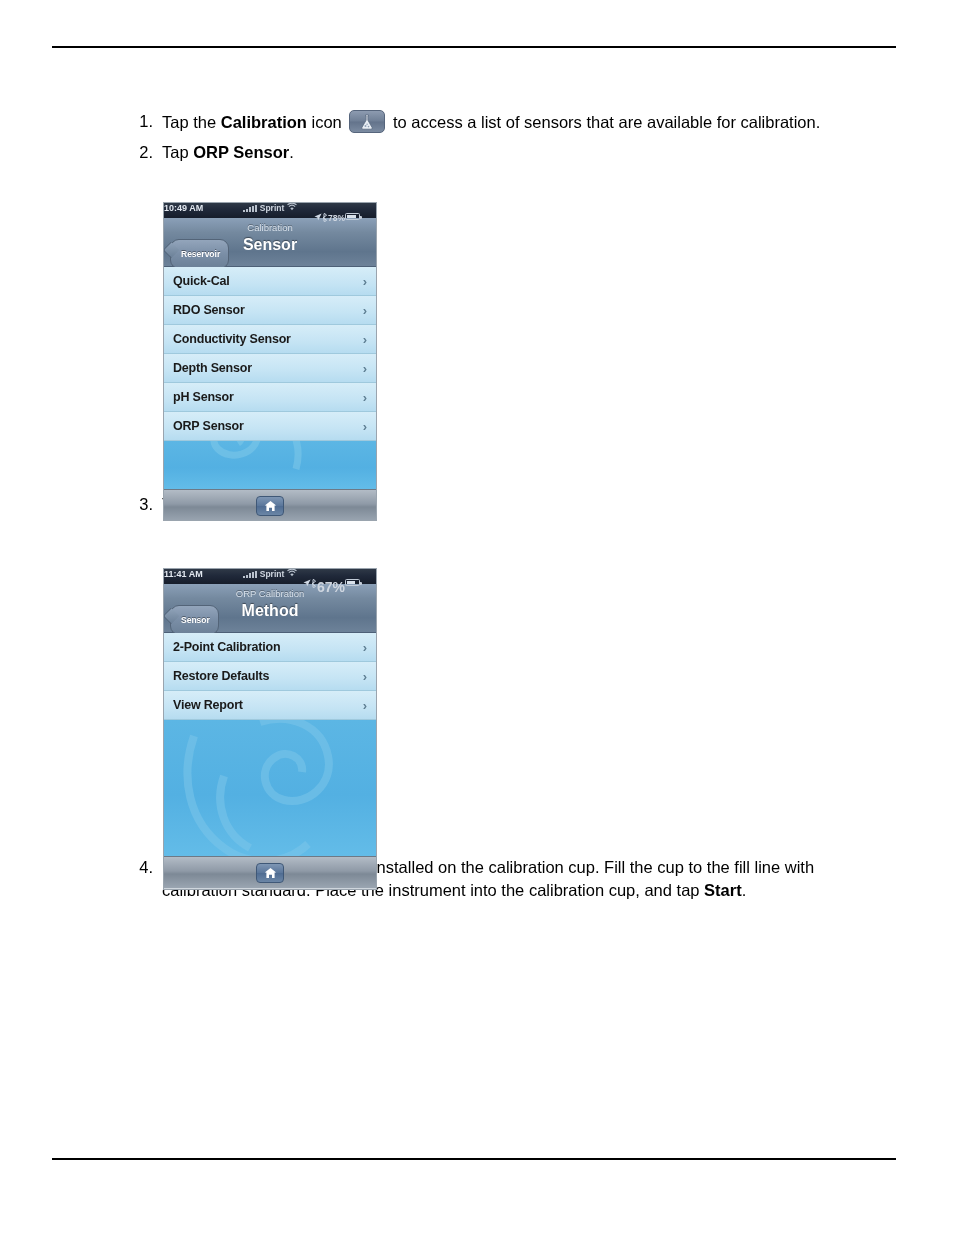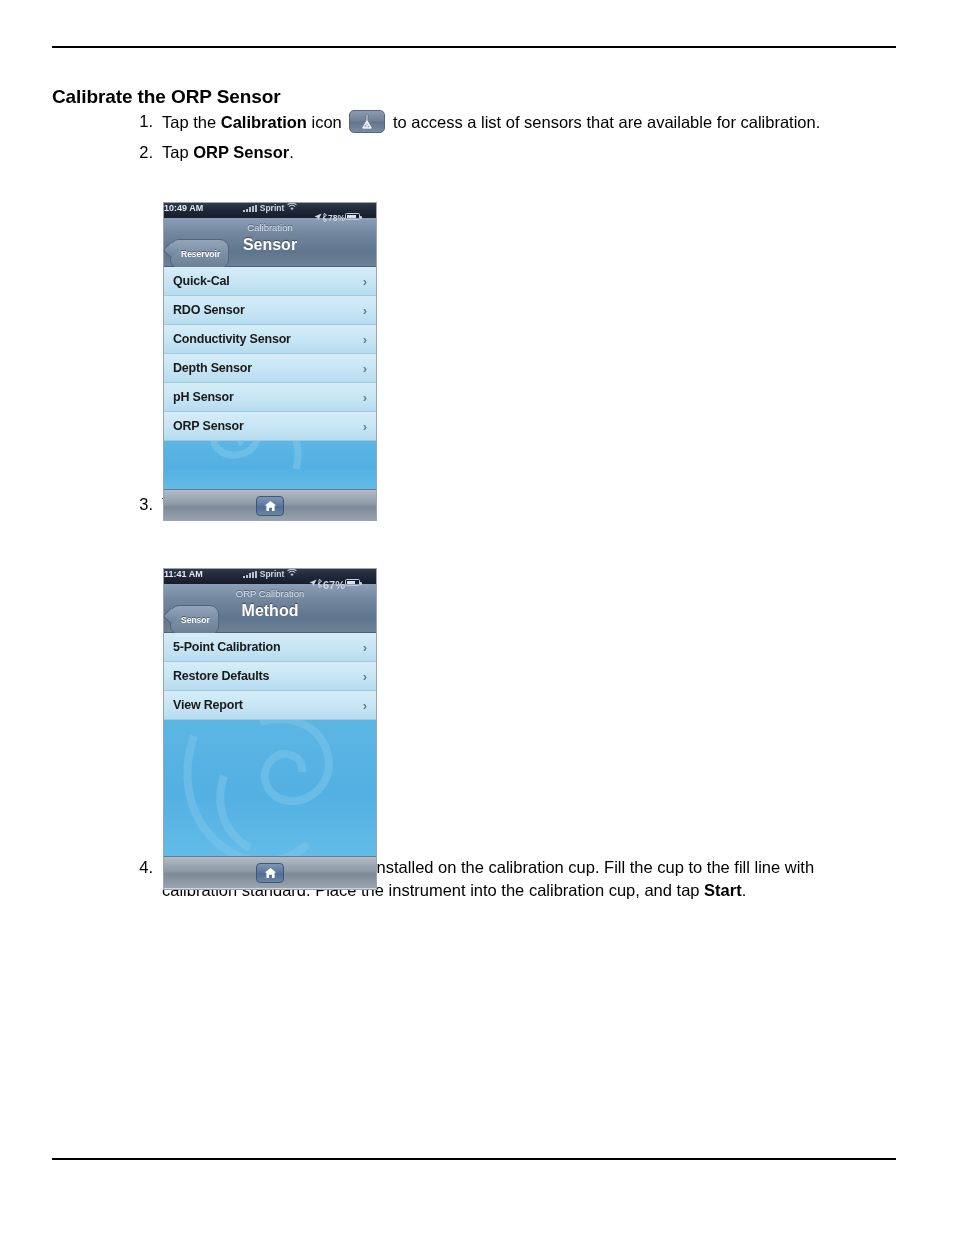--- a/index.html
+++ b/index.html
@@ -230,21 +230,20 @@
   }
   .home-btn svg { display: block; }
 </style>
 </head>
 <body>
 
 <div class="page">
 
   <div class="rule-top"></div>
 
-  <h1 class="section-title">Calibrate the ORP Sensor</h1>
 
   <div class="steps">
 
     <div class="step">
       <div class="step-num">1.</div>
       <div class="step-body"><span>Tap the </span><b>Calibration</b><span> icon </span><span class="inline-icon"><svg width="15" height="16" viewBox="0 0 15 16">
               <path d="M6 1h3v1h-.6v4.2l4.1 7.1c.5.9-.1 1.9-1.1 1.9H3.6c-1 0-1.6-1-1.1-1.9L6.6 6.2V2H6V1z" fill="#e9eef5" stroke="#5b6b80" stroke-width=".8"></path>
               <circle cx="6" cy="12" r="1" fill="#8fa0b5"></circle>
               <circle cx="9" cy="12.6" r=".8" fill="#8fa0b5"></circle>
               <circle cx="7.6" cy="10.2" r=".7" fill="#8fa0b5"></circle>
@@ -381,36 +380,36 @@
       </div>
       <div class="sb-time">11:41 AM</div>
       <div class="sb-right">
         <span><svg width="8" height="8" viewBox="0 0 8 8">
               <path d="M7.6.4 .5 3.5l2.8.9.9 2.8L7.6.4z" fill="#cfd8e4"></path>
             </svg></span>
         <span><svg width="6" height="9" viewBox="0 0 6 9">
               <path d="M2 .7 4.6 3 1 5.6 4.6 8 2 10" stroke="#cfd8e4" stroke-width="1" fill="none" transform="translate(0,-.8)"></path>
               <path d="M2 .7v7.6" stroke="#cfd8e4" stroke-width="1"></path>
             </svg></span>
-        <span style="font-size:11px;">67%</span>
+        <span style="font-size:14px;">67%</span>
         <span class="sb-batt">
             <i style="width:65%"></i>
           </span>
       </div>
     </div>
 
     <div class="navbar">
       <div class="back-btn">Sensor</div>
       <div class="nav-sub">ORP Calibration</div>
       <div class="nav-title">Method</div>
     </div>
 
     <div class="list">
       <div class="row">
-        <span class="row-label">5-Point Calibration</span>
+        <span class="row-label">2-Point Calibration</span>
         <span class="chev">›</span>
       </div>
       <div class="row">
         <span class="row-label">Restore Defaults</span>
         <span class="chev">›</span>
       </div>
       <div class="row">
         <span class="row-label">View Report</span>
         <span class="chev">›</span>
       </div>

